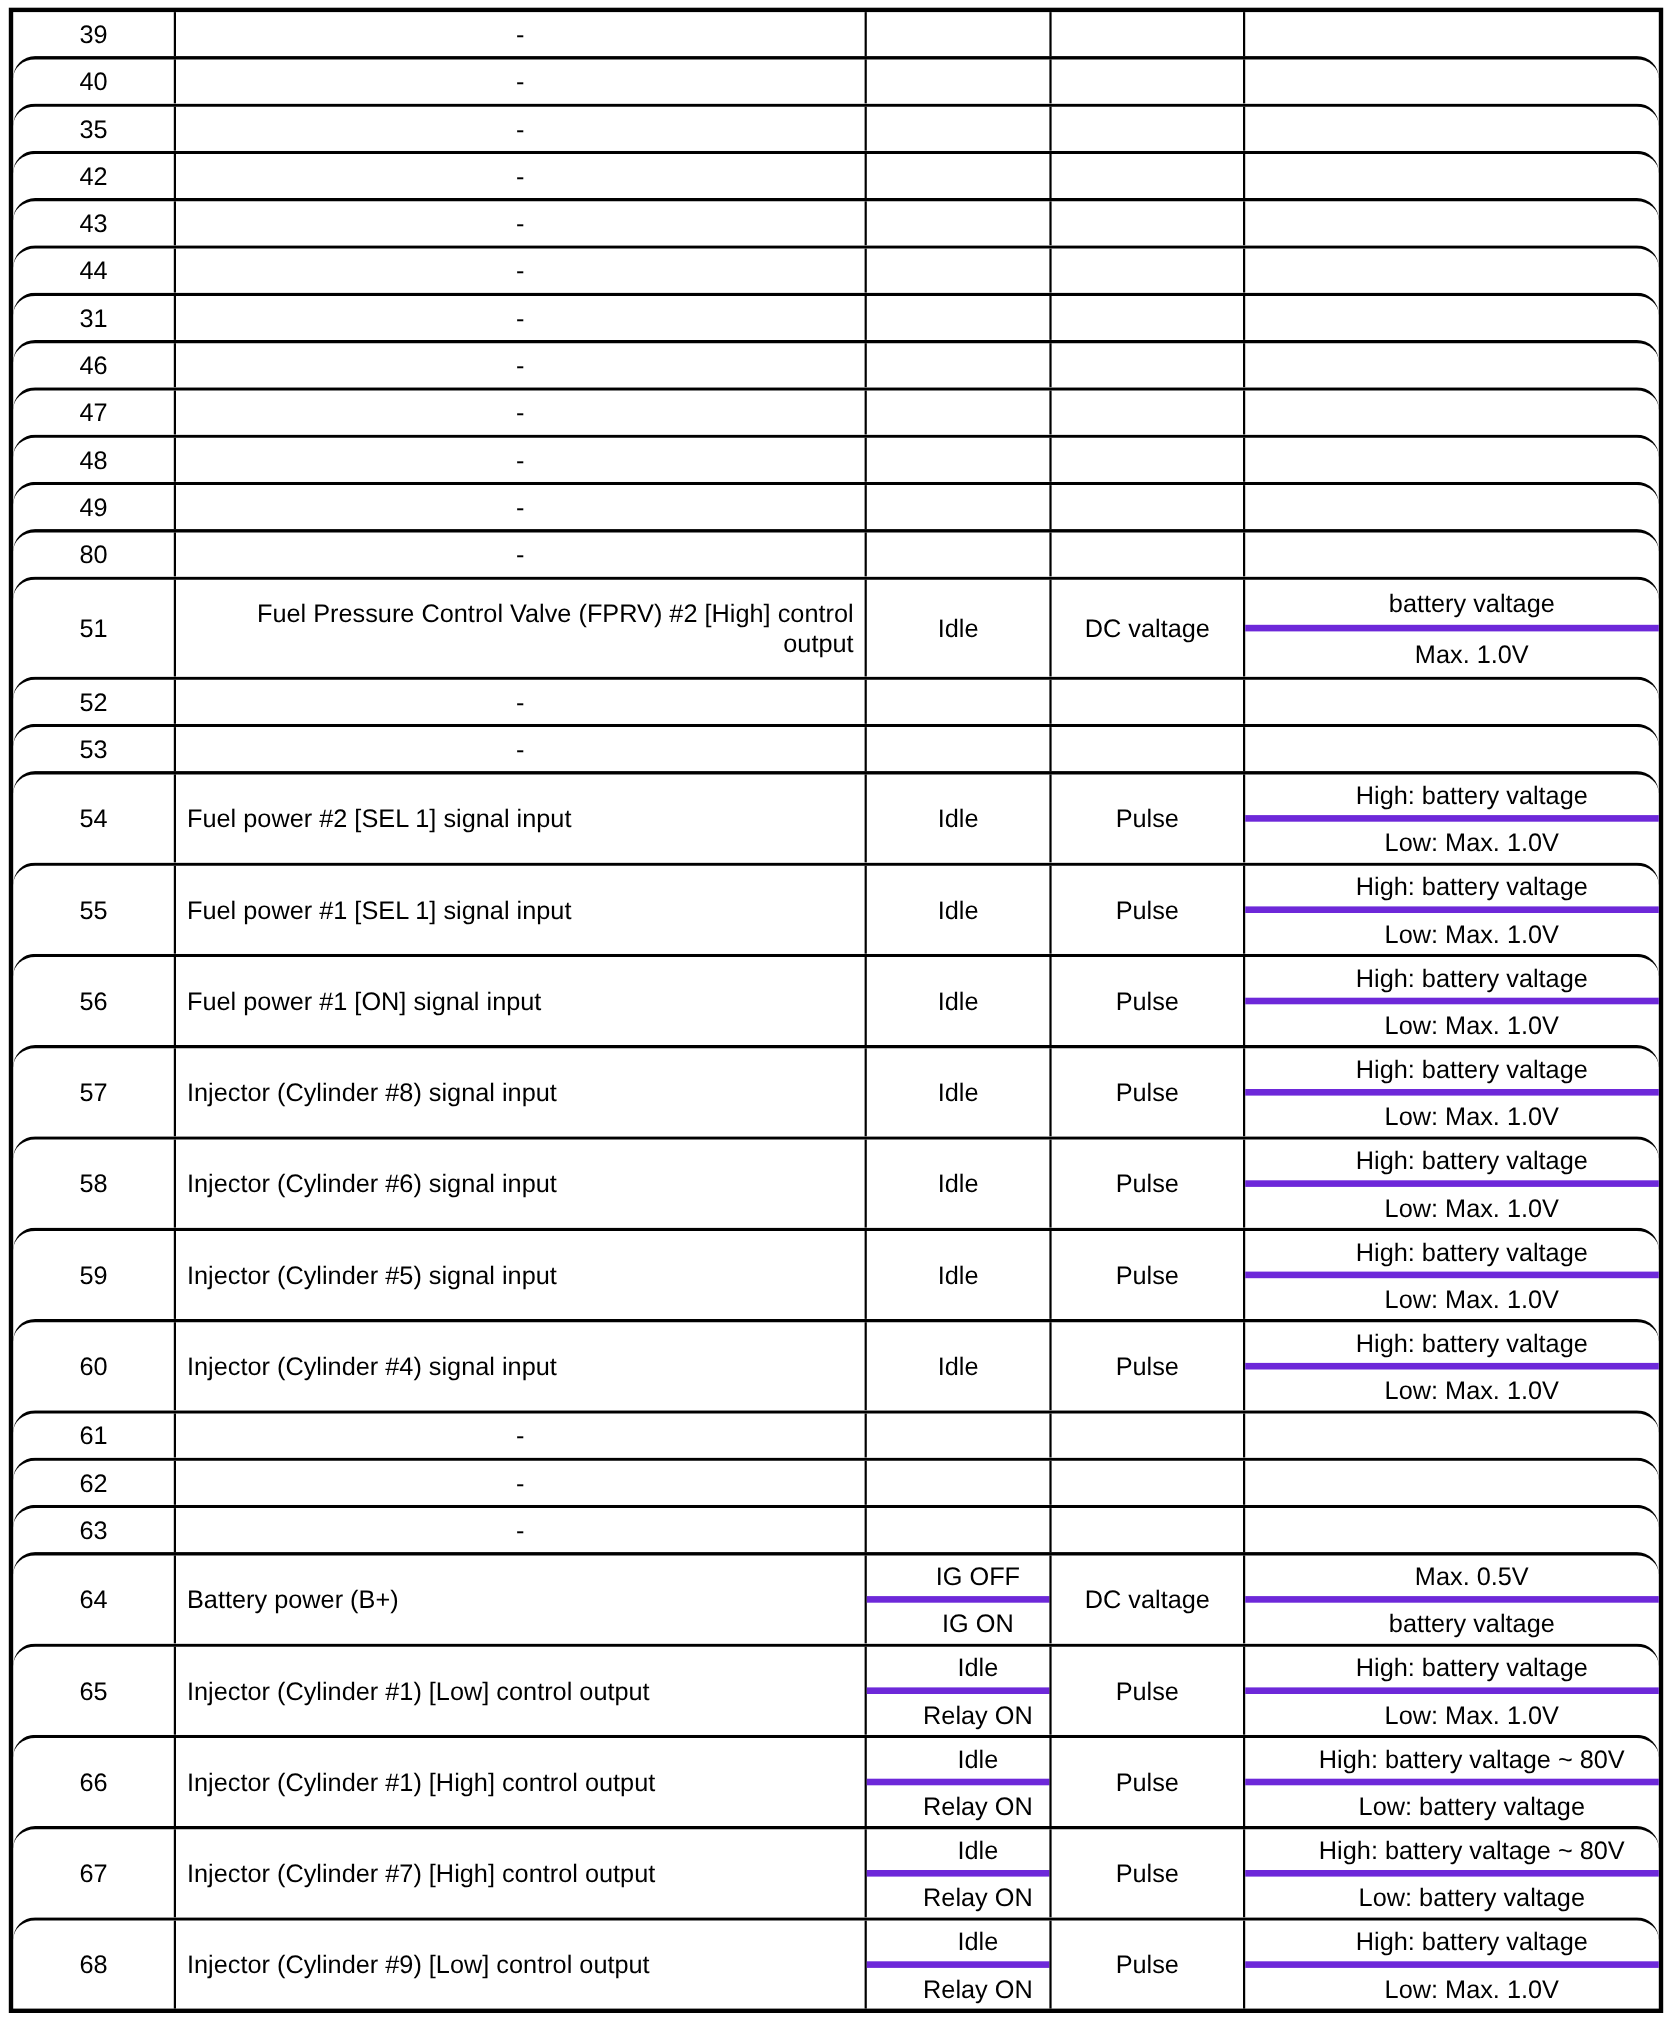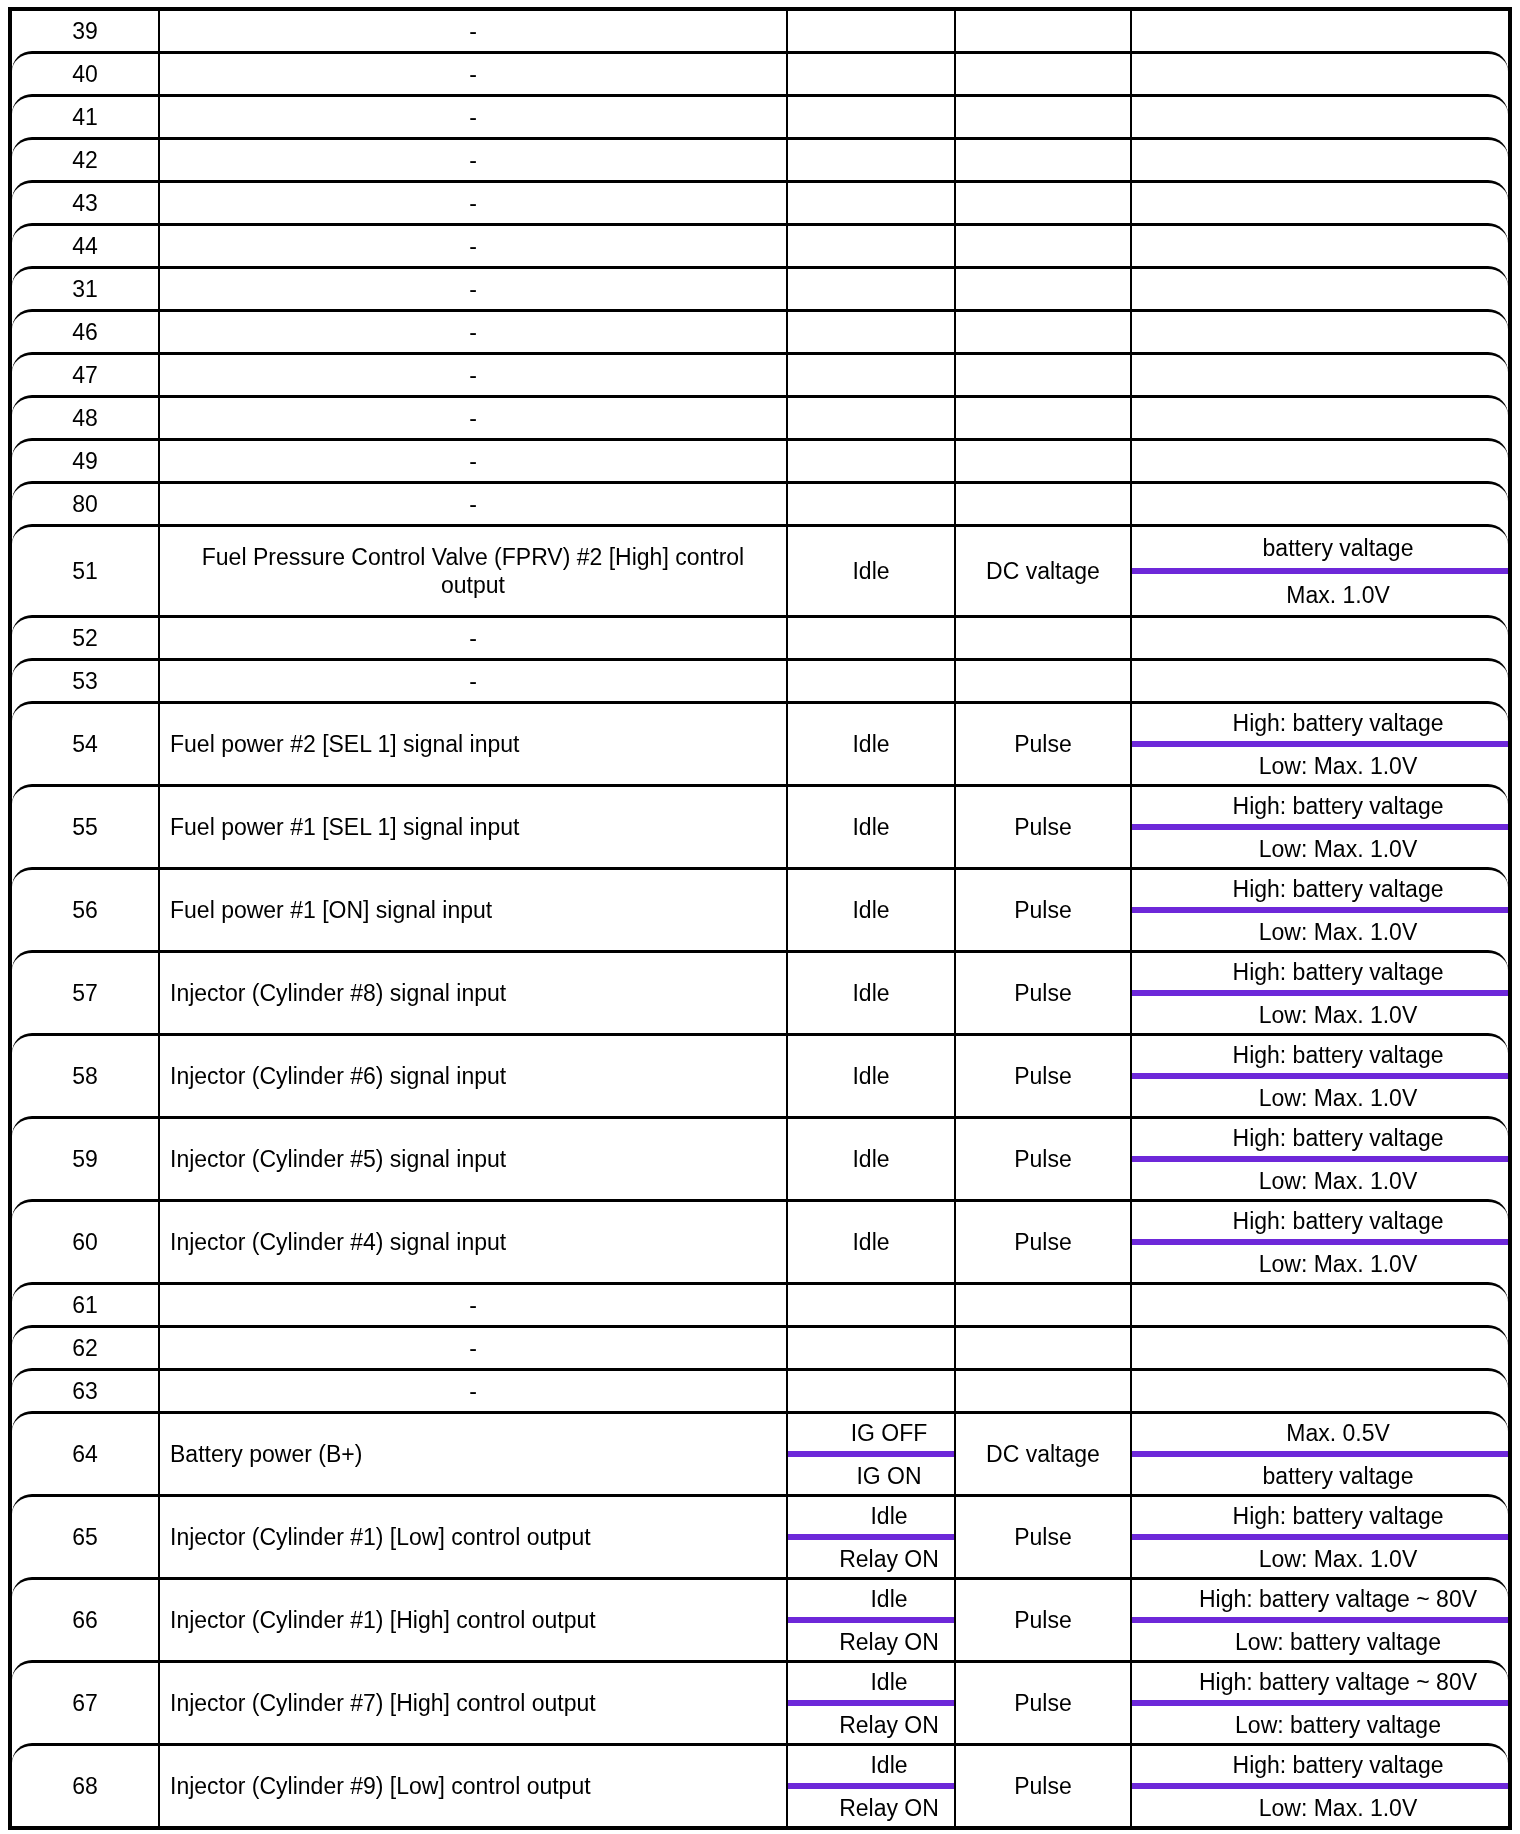--- a/index.html
+++ b/index.html
@@ -33,21 +33,21 @@
     align-items: center;
     justify-content: center;
     font-size: 23px;
     line-height: 1.22;
     text-align: center;
     box-sizing: border-box;
   }
   .cell + .cell { border-left: 2px solid #000000; }
   .cell.desc {
     justify-content: flex-start;
-    text-align: center;
+    text-align: right;
     padding: 16px 10px;
   }
   .cell.desc.dash {
     justify-content: center;
     text-align: center;
     padding: 4px 0;
   }
   .cell.split {
     flex-direction: column;
     align-items: stretch;
@@ -78,21 +78,21 @@
         <div class="cell"></div>
       </div>
       <div class="row simple">
         <div class="cell no">40</div>
         <div class="cell desc dash">-</div>
         <div class="cell"></div>
         <div class="cell type"></div>
         <div class="cell"></div>
       </div>
       <div class="row simple">
-        <div class="cell no">41</div>
+        <div class="cell no">35</div>
         <div class="cell desc dash">-</div>
         <div class="cell"></div>
         <div class="cell type"></div>
         <div class="cell"></div>
       </div>
       <div class="row simple">
         <div class="cell no">42</div>
         <div class="cell desc dash">-</div>
         <div class="cell"></div>
         <div class="cell type"></div>

